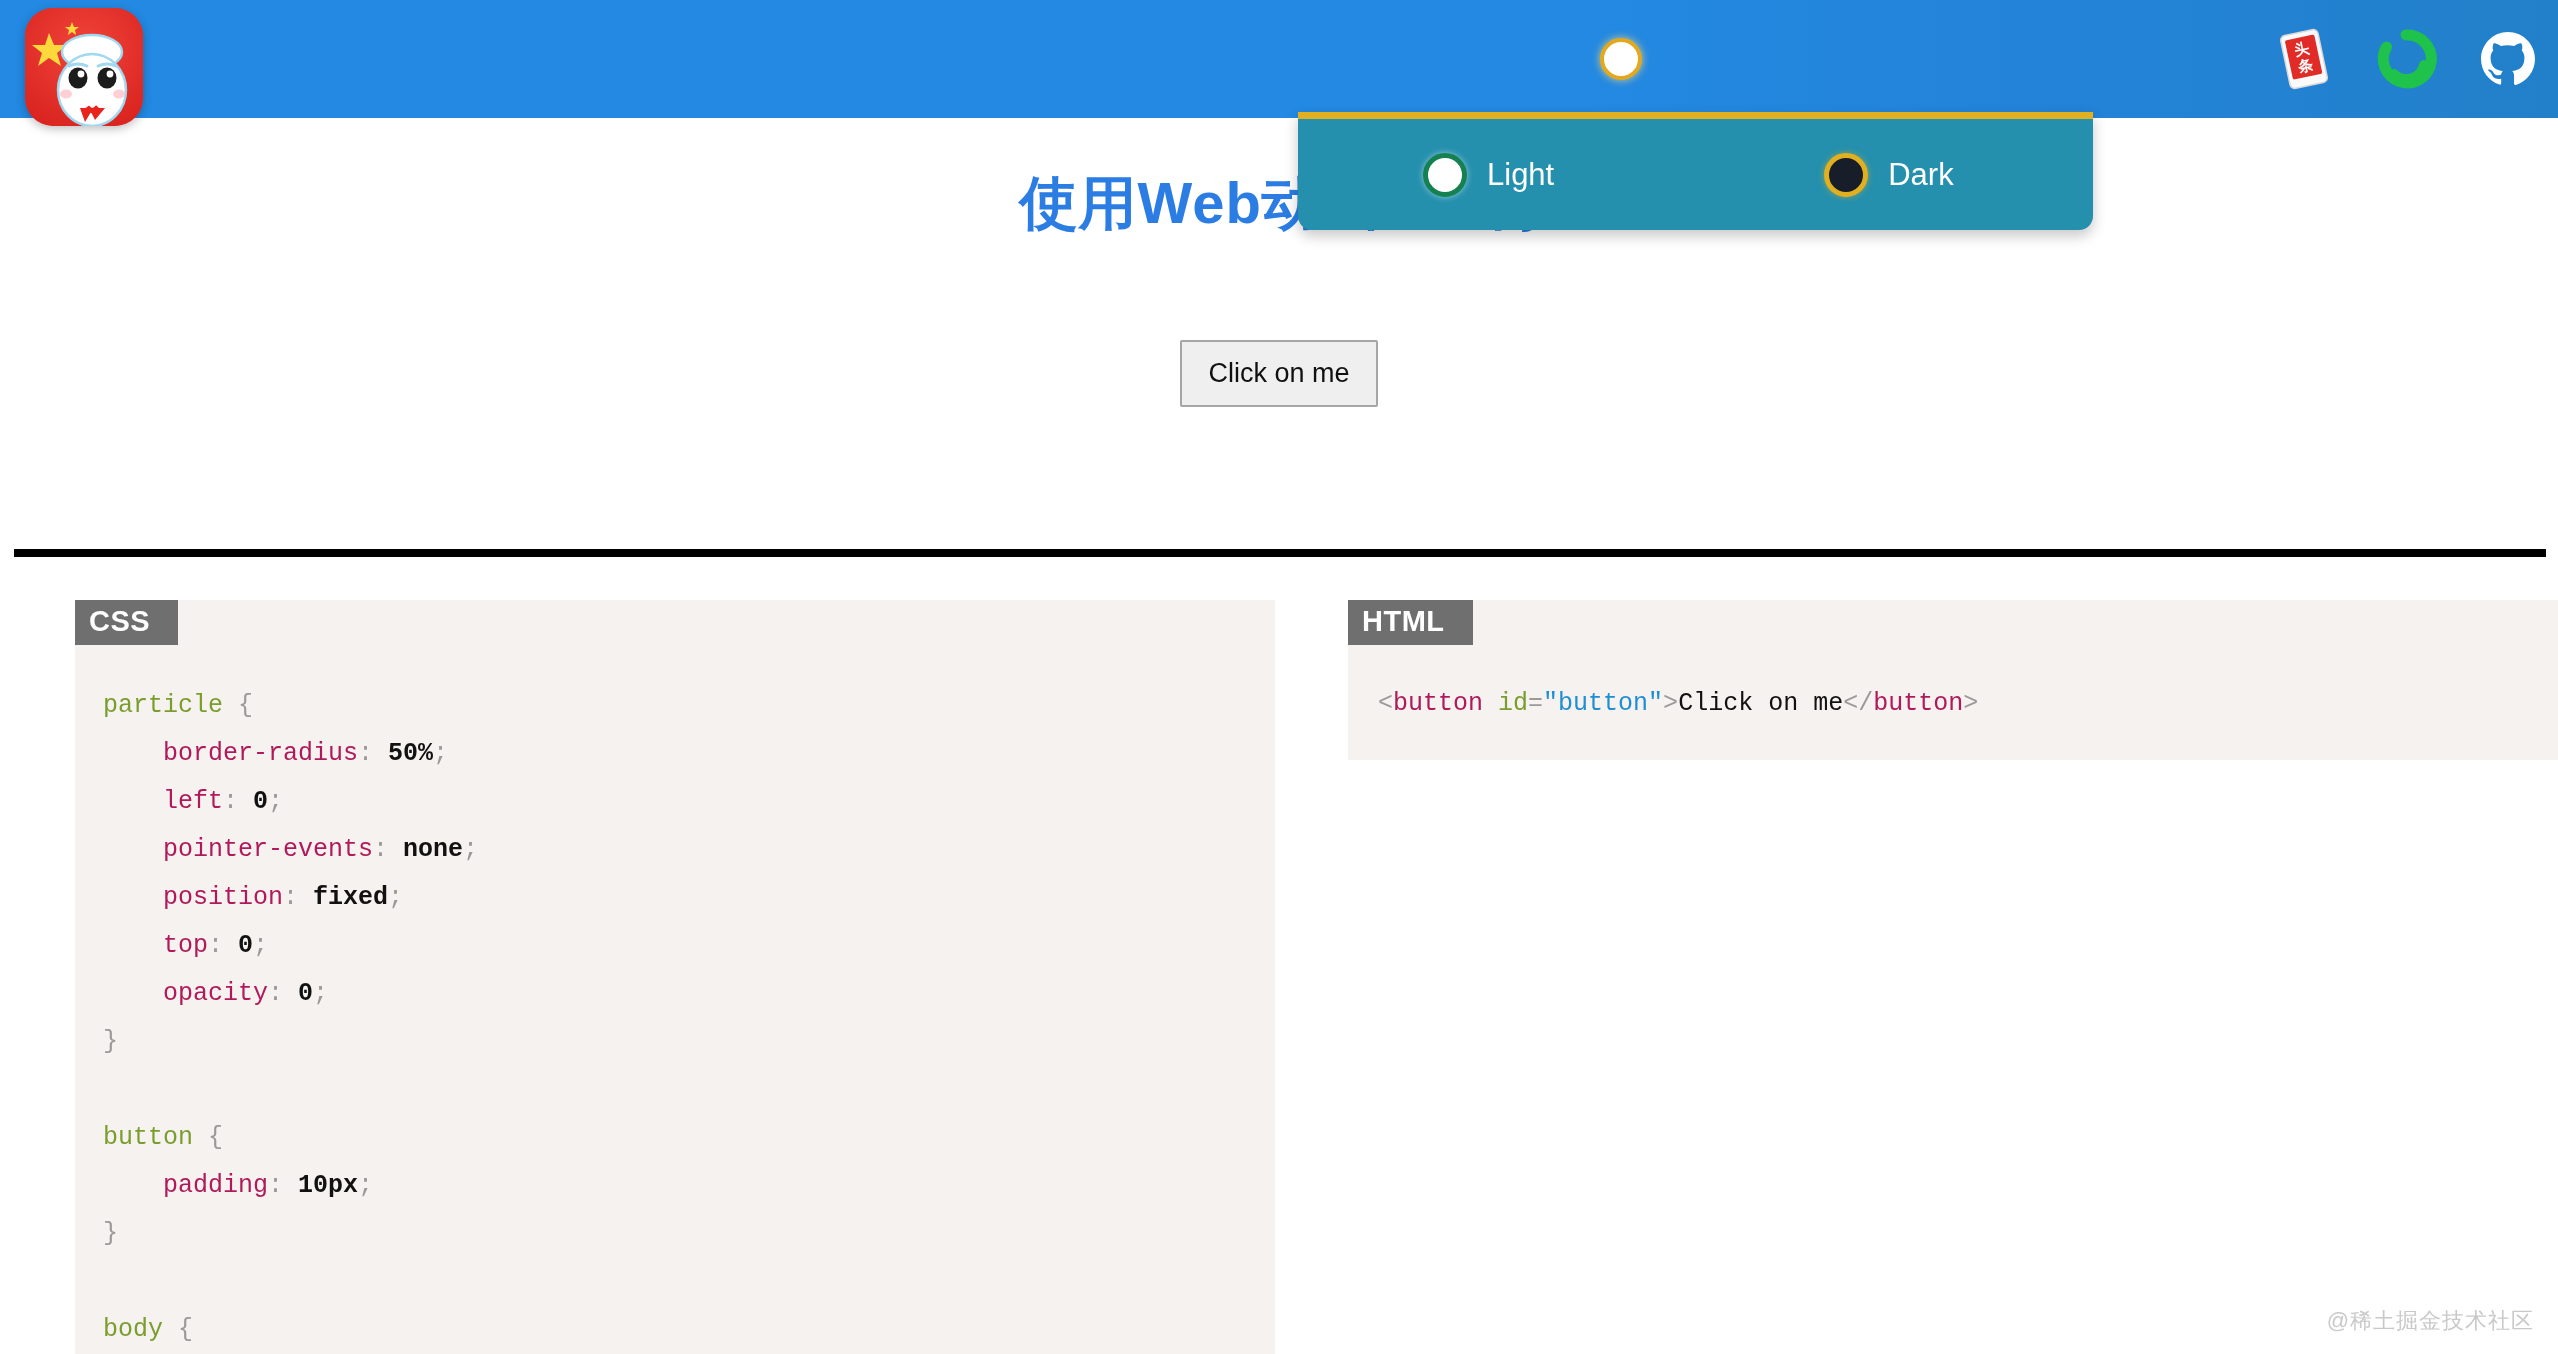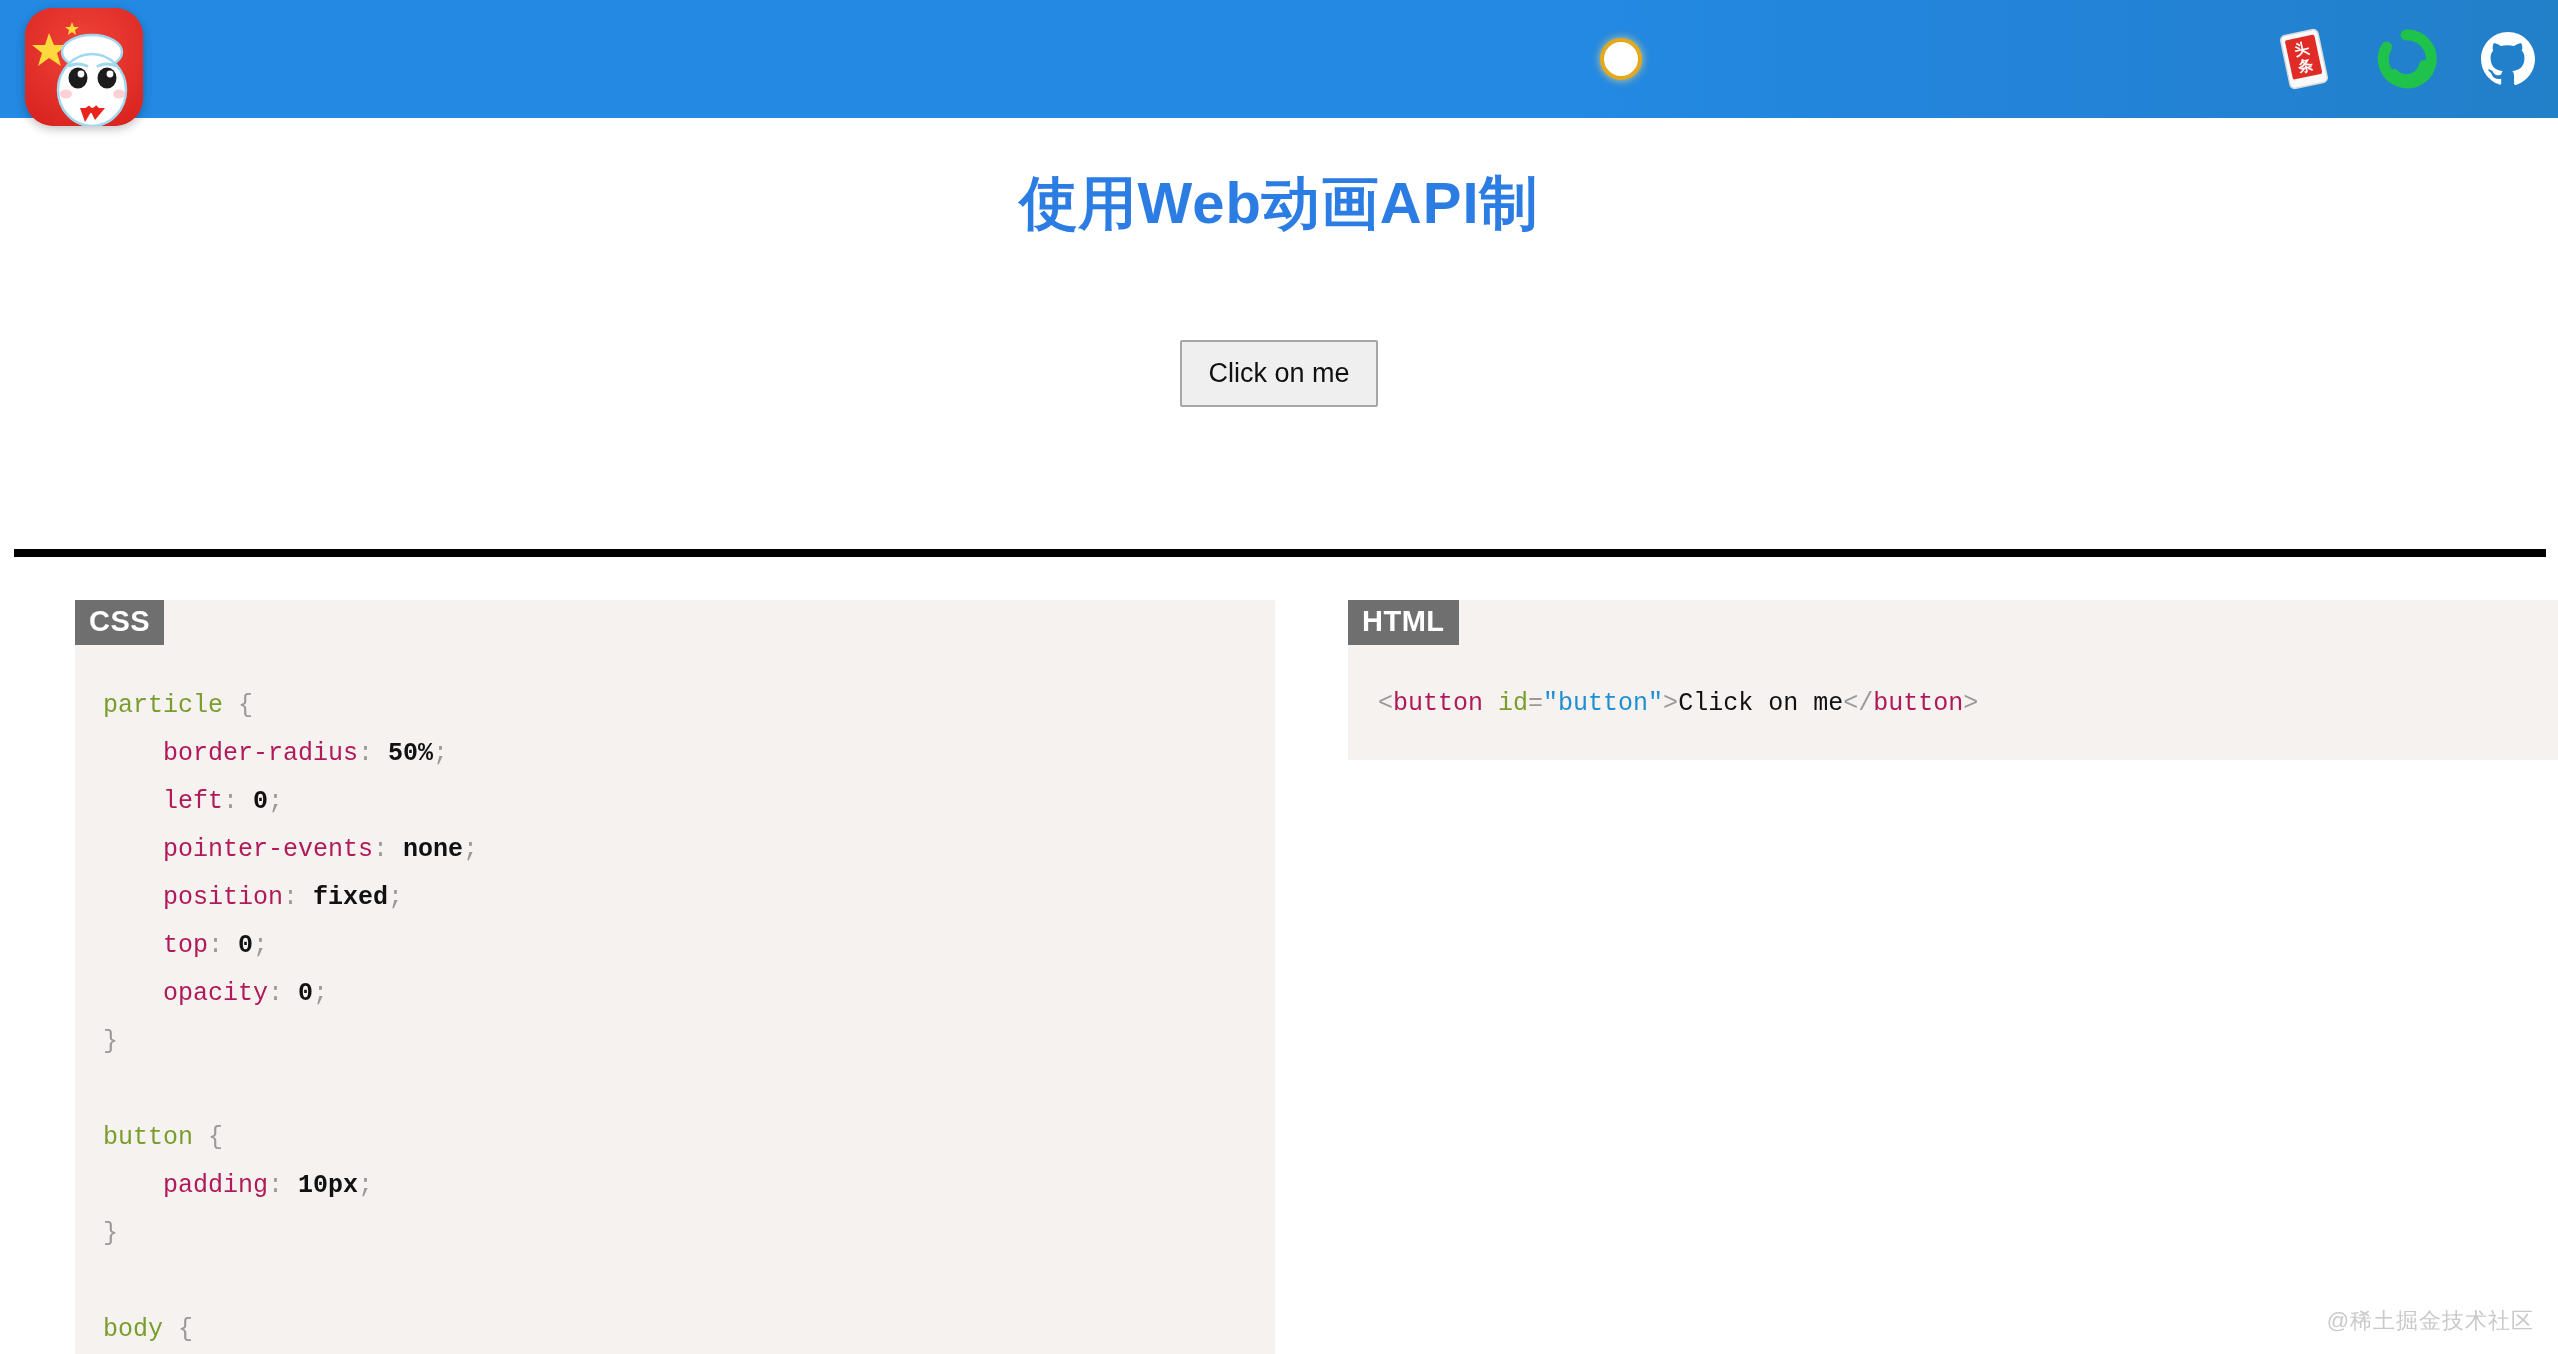--- a/index.html
+++ b/index.html
@@ -132,21 +132,21 @@
   #panel-css  { left:75px;   width:1200px; height:754px; }
   #panel-html { left:1348px; width:1232px; height:160px; }
 
   .code-tag {
     position:absolute; top:0; left:0;
     background:#6f6f6f;
     color:#ffffff;
     font-size:29px;
     font-weight:bold;
     font-family:"Liberation Sans", sans-serif;
-    padding:5px 14px 7px 14px;
+    padding:5px 28px 7px 14px;
     letter-spacing:.5px;
   }
   .code-body {
     position:absolute; left:28px; top:82px; right:10px;
     font-family:"Liberation Mono", monospace;
     font-size:25px;
     line-height:48px;
     white-space:pre;
     color:#222;
   }
@@ -245,20 +245,30 @@
 
         <ellipse cx="41" cy="86" rx="6" ry="4.5" fill="#ffc7cf" opacity=".85"></ellipse>
         <ellipse cx="94" cy="86" rx="6" ry="4.5" fill="#ffc7cf" opacity=".85"></ellipse>
 
         <path d="M55 100 L80 100 L70 112 L66 104 L60 114 Z" fill="#e8241d"></path>
         <path d="M62 99 Q67 106 73 99" stroke="#e8241d" stroke-width="5" fill="none"></path>
       </g>
     </svg>
   </div>
 
+  <div id="theme-panel" style="background: rgb(36, 144, 173); border-top-color: rgb(224, 176, 32);">
+    <div class="theme-opt" id="opt-light">
+      <span class="swatch" id="sw-light" style="background: rgb(255, 255, 255); border-color: rgb(21, 128, 80);"></span>
+      <span class="theme-label">Light</span>
+    </div>
+    <div class="theme-opt" id="opt-dark">
+      <span class="swatch" id="sw-dark" style="background: rgb(24, 29, 42); border-color: rgb(224, 176, 32);"></span>
+      <span class="theme-label">Dark</span>
+    </div>
+  </div>
 
   <h1 id="page-title" style="color: rgb(43, 125, 228);">使用Web动画API制</h1>
 
   <div id="demo-area">
     <button id="demo-button">Click on me</button>
   </div>
 
   <div id="divider"></div>
 
   <div id="code-wrap">

